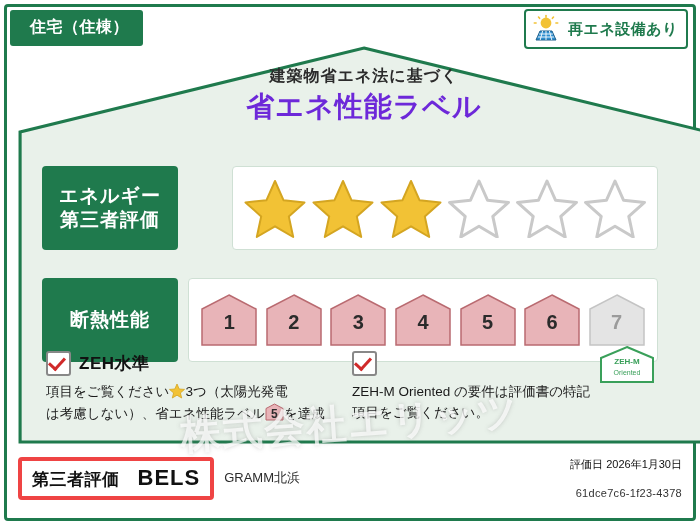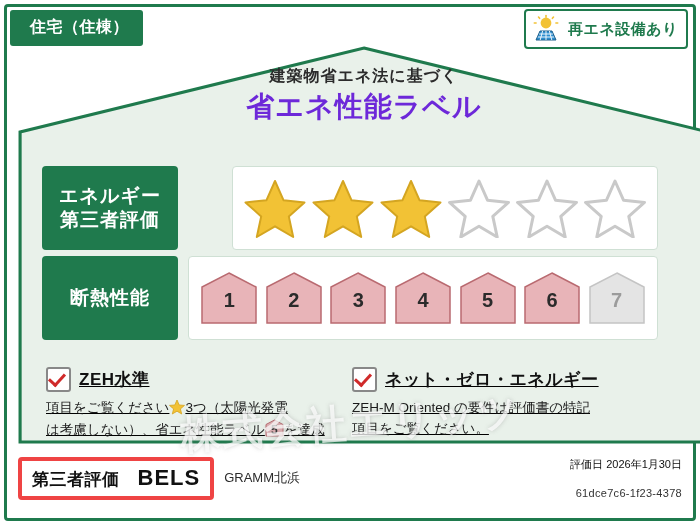--- a/index.html
+++ b/index.html
@@ -60,21 +60,21 @@
   .title-big{
     position:absolute;left:0;right:0;top:42px;text-align:center;
     font-size:28px;font-weight:bold;color:#6d28d9;letter-spacing:1px;
   }
   
   .row{
     position:absolute;left:24px;width:616px;height:84px;
     display:flex;align-items:stretch;
   }
   .row-energy{top:120px;gap:44px;}
-  .row-insul{top:210px;}
+  .row-insul{top:232px;}
   .row-cap{
     width:136px;background:#1f7a4d;color:#fff;border-radius:4px;
     display:flex;flex-direction:column;align-items:center;justify-content:center;
     font-size:19px;font-weight:bold;line-height:1.25;letter-spacing:1px;
   }
   .row-body{
     flex:1;margin-left:10px;background:#ffffff;border:1px solid #cfe0d4;
     border-radius:4px;display:flex;align-items:center;justify-content:space-around;
     padding:0 8px;box-sizing:border-box;
   }
@@ -84,23 +84,22 @@
     width:60px;height:56px;position:relative;
     display:flex;align-items:flex-end;justify-content:center;
   }
   .grade span{
     position:absolute;left:0;right:0;top:50%;transform:translateY(-40%);
     text-align:center;font-size:20px;font-weight:bold;color:#2b2b2b;
   }
   .grade.off span{color:#9b9b9b;}
   
   .checks{
-    position:absolute;left:28px;top:321px;width:612px;height:76px;
+    position:absolute;left:28px;top:305px;width:612px;height:76px;
     display:flex;
-    text-decoration:underline;
   }
   .check-col{width:50%;box-sizing:border-box;padding-right:10px;position:relative;}
   .check-head{display:flex;align-items:center;}
   .checkbox{
     width:21px;height:21px;border:2px solid #888;border-radius:3px;
     background:#fff;margin-right:8px;position:relative;flex:none;
   }
   .checkbox:after{
     content:"";position:absolute;left:4px;top:1px;width:7px;height:13px;
     border:solid #d02a2a;border-width:0 3px 3px 0;transform:rotate(42deg);
@@ -278,22 +277,28 @@
                   <polygon points="8,1 10.2,6 15.5,6.4 11.4,9.9 12.7,15 8,12.2 3.3,15 4.6,9.9 0.5,6.4 5.8,6" fill="#f2c235" stroke="#d4a521" stroke-width="0.8"></polygon>
                 </svg></span><span>3つ（太陽光発電</span><br><span>は考慮しない）、省エネ性能ラベル</span><span class="inline-grade"><svg viewBox="0 0 19 18" width="19" height="18">
                   <polygon points="9.5,1 18,5.5 18,17 1,17 1,5.5" fill="#e8b4b8" stroke="#b96a70" stroke-width="1"></polygon>
                 </svg><span>5</span></span><span>を達成</span>
           </div>
         </div>
 
         <div class="check-col">
           <div class="check-head">
             <span class="checkbox"></span>
-            <span class="check-title">ネット・ゼロ・エネルギー</span>
-          </div>
+          </div>
+          <span class="zehm-icon">
+            <svg viewBox="0 0 58 40" width="58" height="40">
+              <polygon points="29,2 55,13 55,37 3,37 3,13" fill="#ffffff" stroke="#3aa05a" stroke-width="2"></polygon>
+              <text x="29" y="19" font-size="8" font-family="Liberation Sans, sans-serif" font-weight="bold" fill="#3aa05a" text-anchor="middle">ZEH-M</text>
+              <text x="29" y="30" font-size="7" font-family="Liberation Sans, sans-serif" fill="#3aa05a" text-anchor="middle">Oriented</text>
+            </svg>
+          </span>
           <div class="check-desc">
             <span>ZEH-M Oriented  の要件は評価書の特記</span><br><span>項目をご覧ください。</span>
           </div>
         </div>
       </div>
     </div>
   </div>
 
   <div class="watermark">株式会社エリッツ</div>
 

